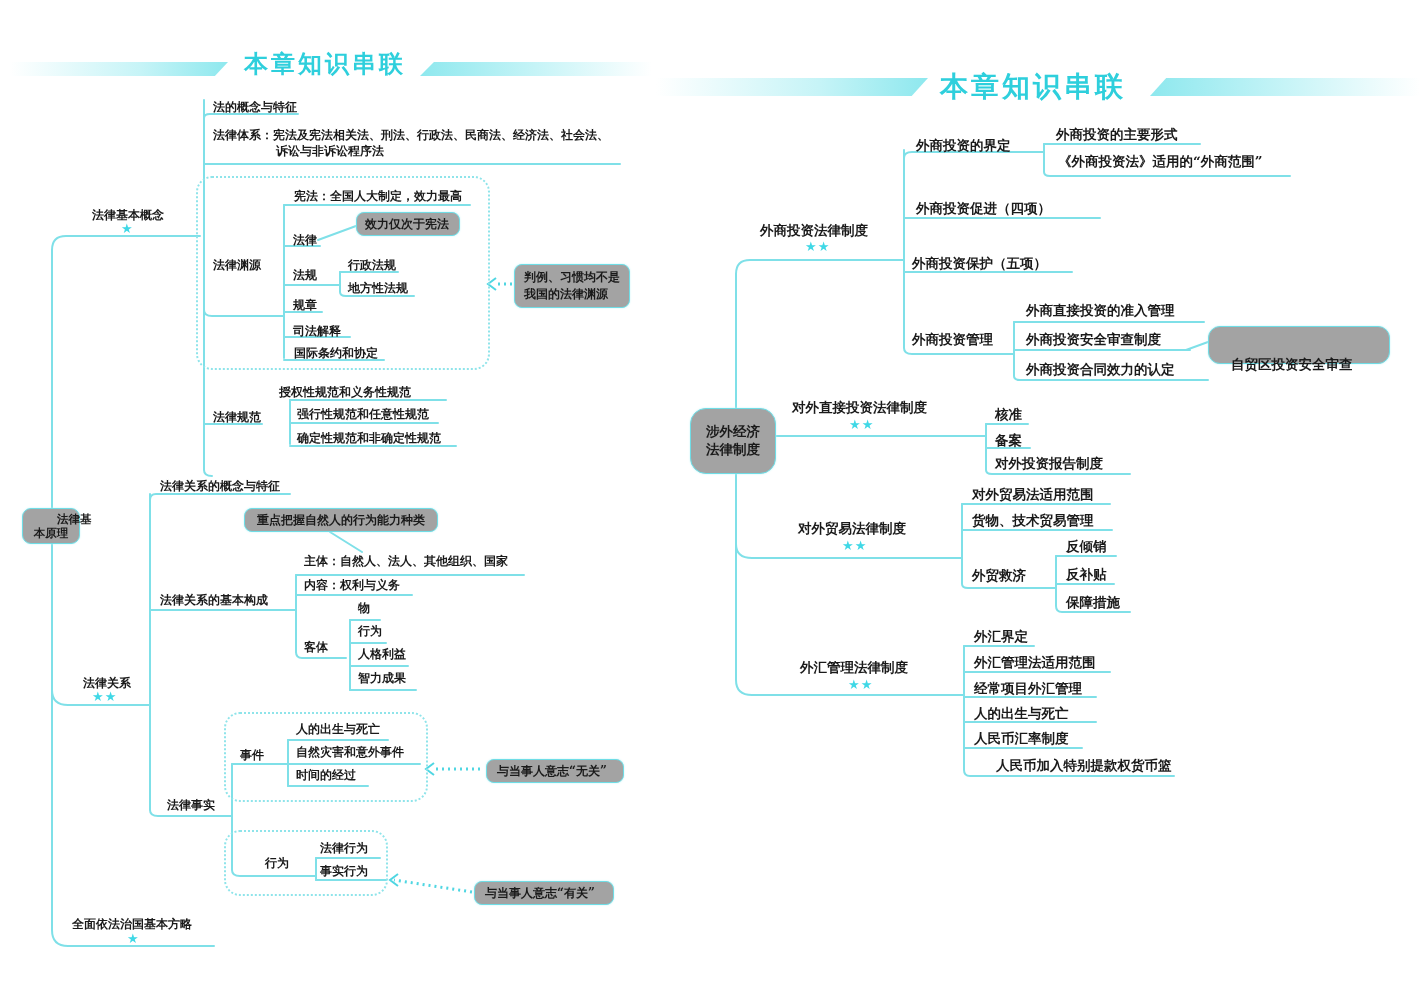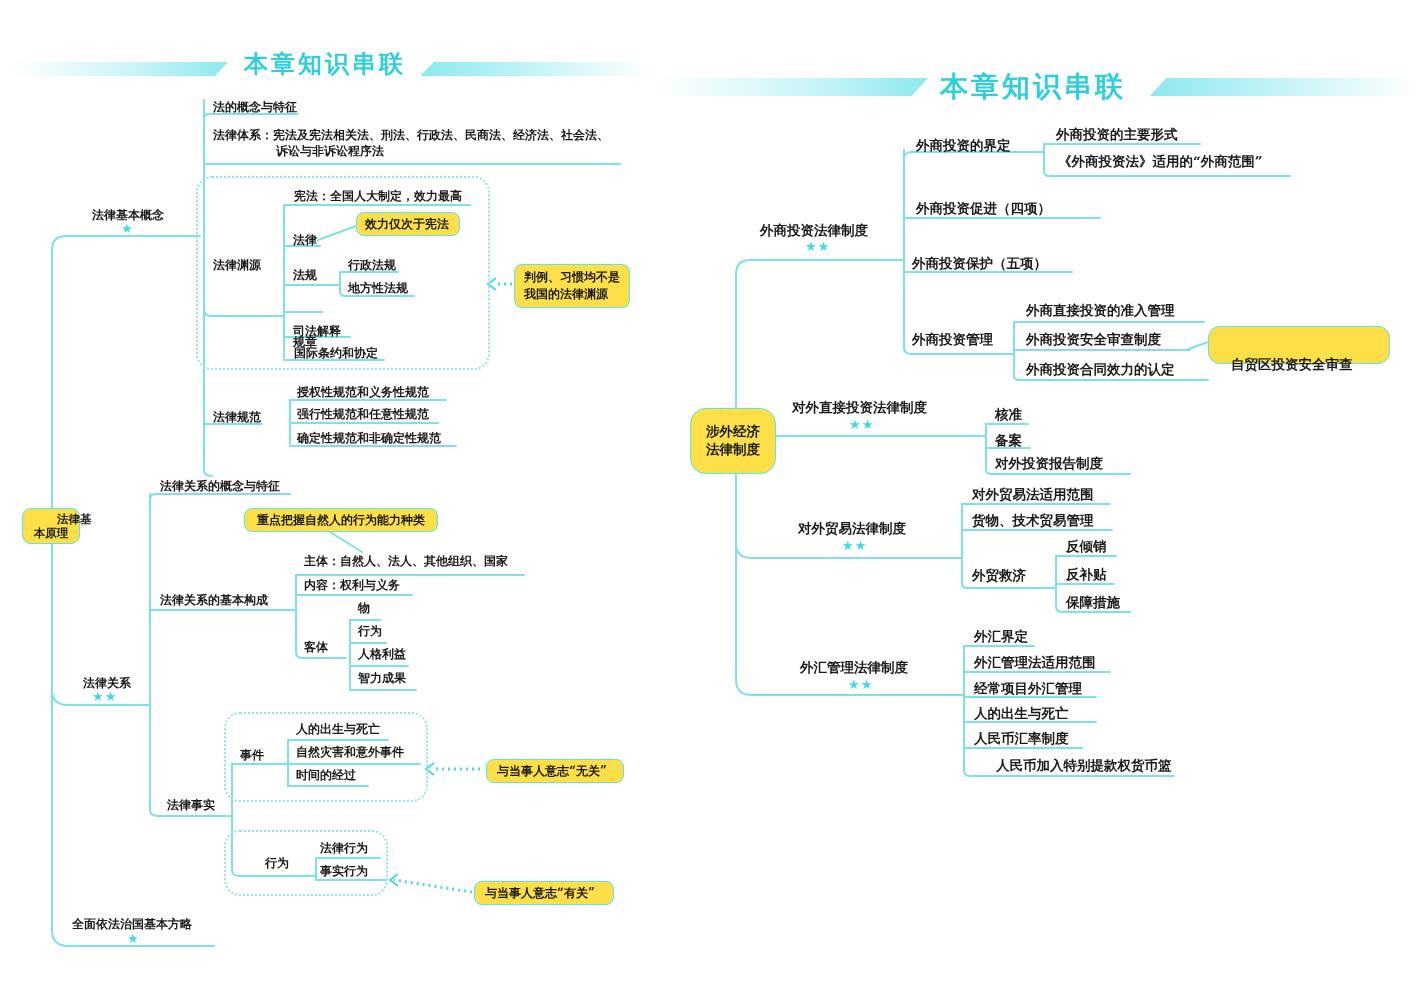--- a/index.html
+++ b/index.html
@@ -5,21 +5,21 @@
   html, body { margin:0; padding:0; background:#ffffff; }
   body { width:1420px; height:984px; position:relative; overflow:hidden;
          font-family:"DejaVu Serif","Liberation Serif",serif; color:#1a1a1a; }
   .lines { position:absolute; left:0; top:0; width:1420px; height:984px; }
   .t { position:absolute; white-space:nowrap; font-size:12px; font-weight:bold; line-height:14px; }
   .t.r { font-size:13.5px; line-height:16px; }
   .banner { position:absolute; height:26px; }
   .banner .bar { position:absolute; top:10px; height:14px; }
   .banner .title { position:absolute; top:-4px; color:#2ecfdc; font-family:"DejaVu Sans","Liberation Sans",sans-serif;
                    font-weight:bold; letter-spacing:3px; }
-  .box { position:absolute; border:1.5px solid #6fdde6; border-radius:8px; background:#fde047;
+  .box { position:absolute; border:1.5px solid #6fdde6; border-radius:8px; background:#a3a3a3;
          box-shadow:0 0 2px #bff3f6; }
   .dbox { position:absolute; border:2px dotted #8fe4ea; border-radius:16px; }
   .star { position:absolute; color:#3fd8e6; font-size:13px; letter-spacing:1px; line-height:14px; }
   .center { text-align:center; }
 </style>
 </head>
 <body>
 
 <svg class="lines" viewBox="0 0 1420 984">
   <g fill="none" stroke="#7fe0e8" stroke-width="2" stroke-linecap="round">
@@ -144,30 +144,30 @@
 <div class="dbox" style="left:196px;top:176px;width:290px;height:190px;"></div>
 <div class="t" style="left:213px;top:258px;">法律渊源</div>
 <div class="t" style="left:294px;top:189px;">宪法：全国人大制定，效力最高</div>
 <div class="t" style="left:293px;top:233px;">法律</div>
 <div class="box" style="left:356px;top:212px;width:102px;height:22px;">
   <div class="t" style="left:8px;top:4px;">效力仅次于宪法</div>
 </div>
 <div class="t" style="left:293px;top:268px;">法规</div>
 <div class="t" style="left:348px;top:258px;">行政法规</div>
 <div class="t" style="left:348px;top:281px;">地方性法规</div>
-<div class="t" style="left:293px;top:298px;margin-top:37px;">规章</div>
+<div class="t" style="left:293px;top:298px;">规章</div>
 <div class="t" style="left:293px;top:324px;">司法解释</div>
 <div class="t" style="left:294px;top:346px;">国际条约和协定</div>
 <div class="box" style="left:514px;top:264px;width:114px;height:42px;">
   <div class="t" style="left:9px;top:5px;">判例、习惯均不是</div>
   <div class="t" style="left:9px;top:22px;">我国的法律渊源</div>
 </div>
 
 <div class="t" style="left:213px;top:410px;">法律规范</div>
-<div class="t" style="left:297px;top:385px;text-align:center;">授权性规范和义务性规范</div>
+<div class="t" style="left:279px;top:385px;text-align:center;">授权性规范和义务性规范</div>
 <div class="t" style="left:297px;top:407px;">强行性规范和任意性规范</div>
 <div class="t" style="left:297px;top:431px;">确定性规范和非确定性规范</div>
 
 <div class="t" style="left:83px;top:676px;">法律关系</div>
 <div class="star" style="left:92px;top:690px;">★★</div>
 <div class="t" style="left:160px;top:479px;">法律关系的概念与特征</div>
 <div class="box" style="left:244px;top:508px;width:192px;height:22px;">
   <div class="t" style="left:12px;top:4px;">重点把握自然人的行为能力种类</div>
 </div>
 <div class="t" style="left:160px;top:593px;">法律关系的基本构成</div>

